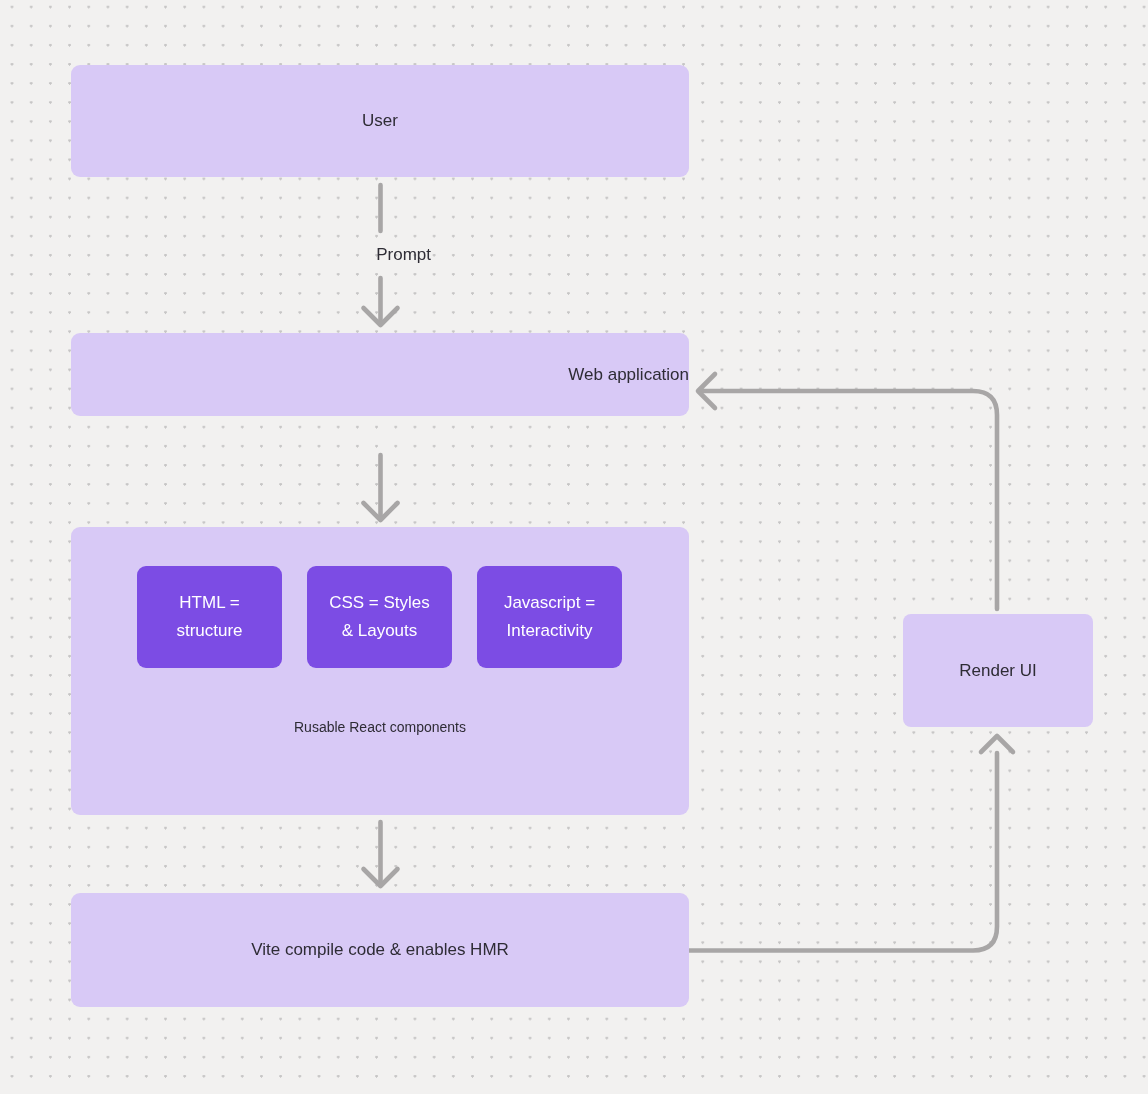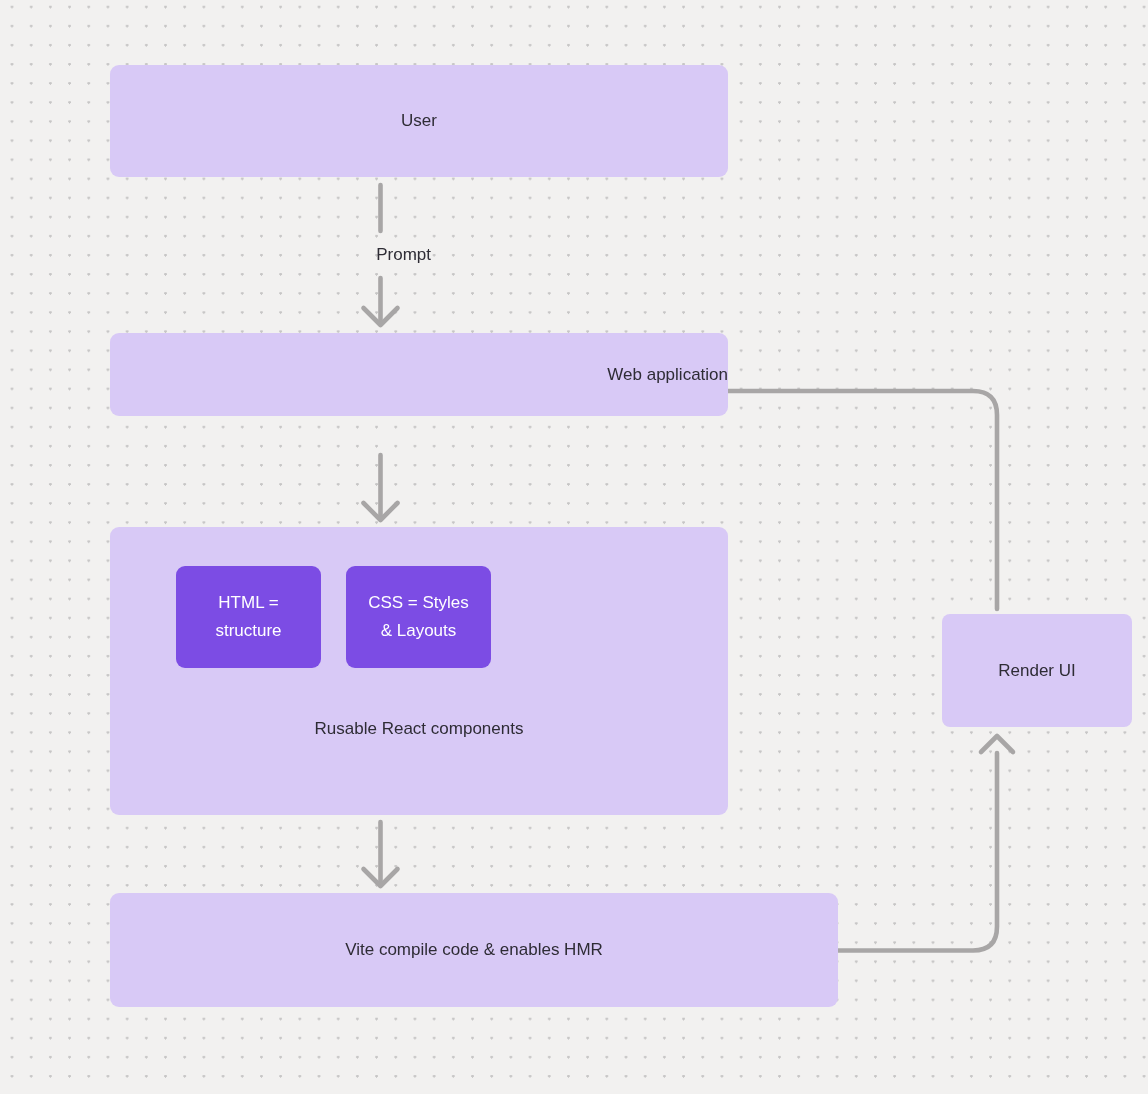--- a/index.html
+++ b/index.html
@@ -18,26 +18,25 @@
   .node {
     position: absolute;
     background: #d8c9f6;
     border-radius: 9px;
     display: flex;
     align-items: center;
     justify-content: center;
     font-size: 17px;
     font-weight: 500;
     color: #2e2c35;
-    margin-left: 39px;
   }
   #node-user    { left: 71px;  top: 65px;  width: 618px; height: 112px; }
   #node-webapp  { left: 71px;  top: 333px; width: 618px; height: 83px; justify-content: flex-end; }
   #node-group   { left: 71px;  top: 527px; width: 618px; height: 288px; display: block; }
-  #node-vite    { left: 71px;  top: 893px; width: 728px; height: 114px; }
+  #node-vite    { left: 71px;  top: 893px; width: 618px; height: 114px; }
   #node-render  { left: 903px; top: 614px; width: 190px; height: 113px; border-radius: 8px; }
 
   .chip-row {
     position: absolute;
     left: 66px;
     top: 39px;
     display: flex;
     gap: 25px;
     align-items: flex-end;
   }
@@ -55,21 +54,21 @@
     line-height: 28px;
     font-weight: 500;
     white-space: pre-line;
   }
   .group-caption {
     position: absolute;
     left: 0;
     right: 0;
     top: 192px;
     text-align: center;
-    font-size: 17px;
+    font-size: 14px;
     font-weight: 500;
     color: #2e2c35;
   }
   .edge-label {
     position: absolute;
     left: 331px;
     top: 245px;
     width: 100px;
     text-align: right;
     font-size: 17px;
@@ -125,20 +124,22 @@
   <div class="node" id="node-webapp">
     <span>Web application</span>
   </div>
 
   <div class="node" id="node-group">
     <div class="chip-row">
       <div class="chip">HTML =
 structure</div>
       <div class="chip">CSS = Styles
 &amp; Layouts</div>
+      <div class="chip">Javascript =
+Interactivity</div>
     </div>
     <div class="group-caption">Rusable React components</div>
   </div>
 
   <div class="node" id="node-vite">
     <span>Vite compile code &amp; enables HMR</span>
   </div>
 
   <div class="node" id="node-render">
     <span>Render UI</span>

